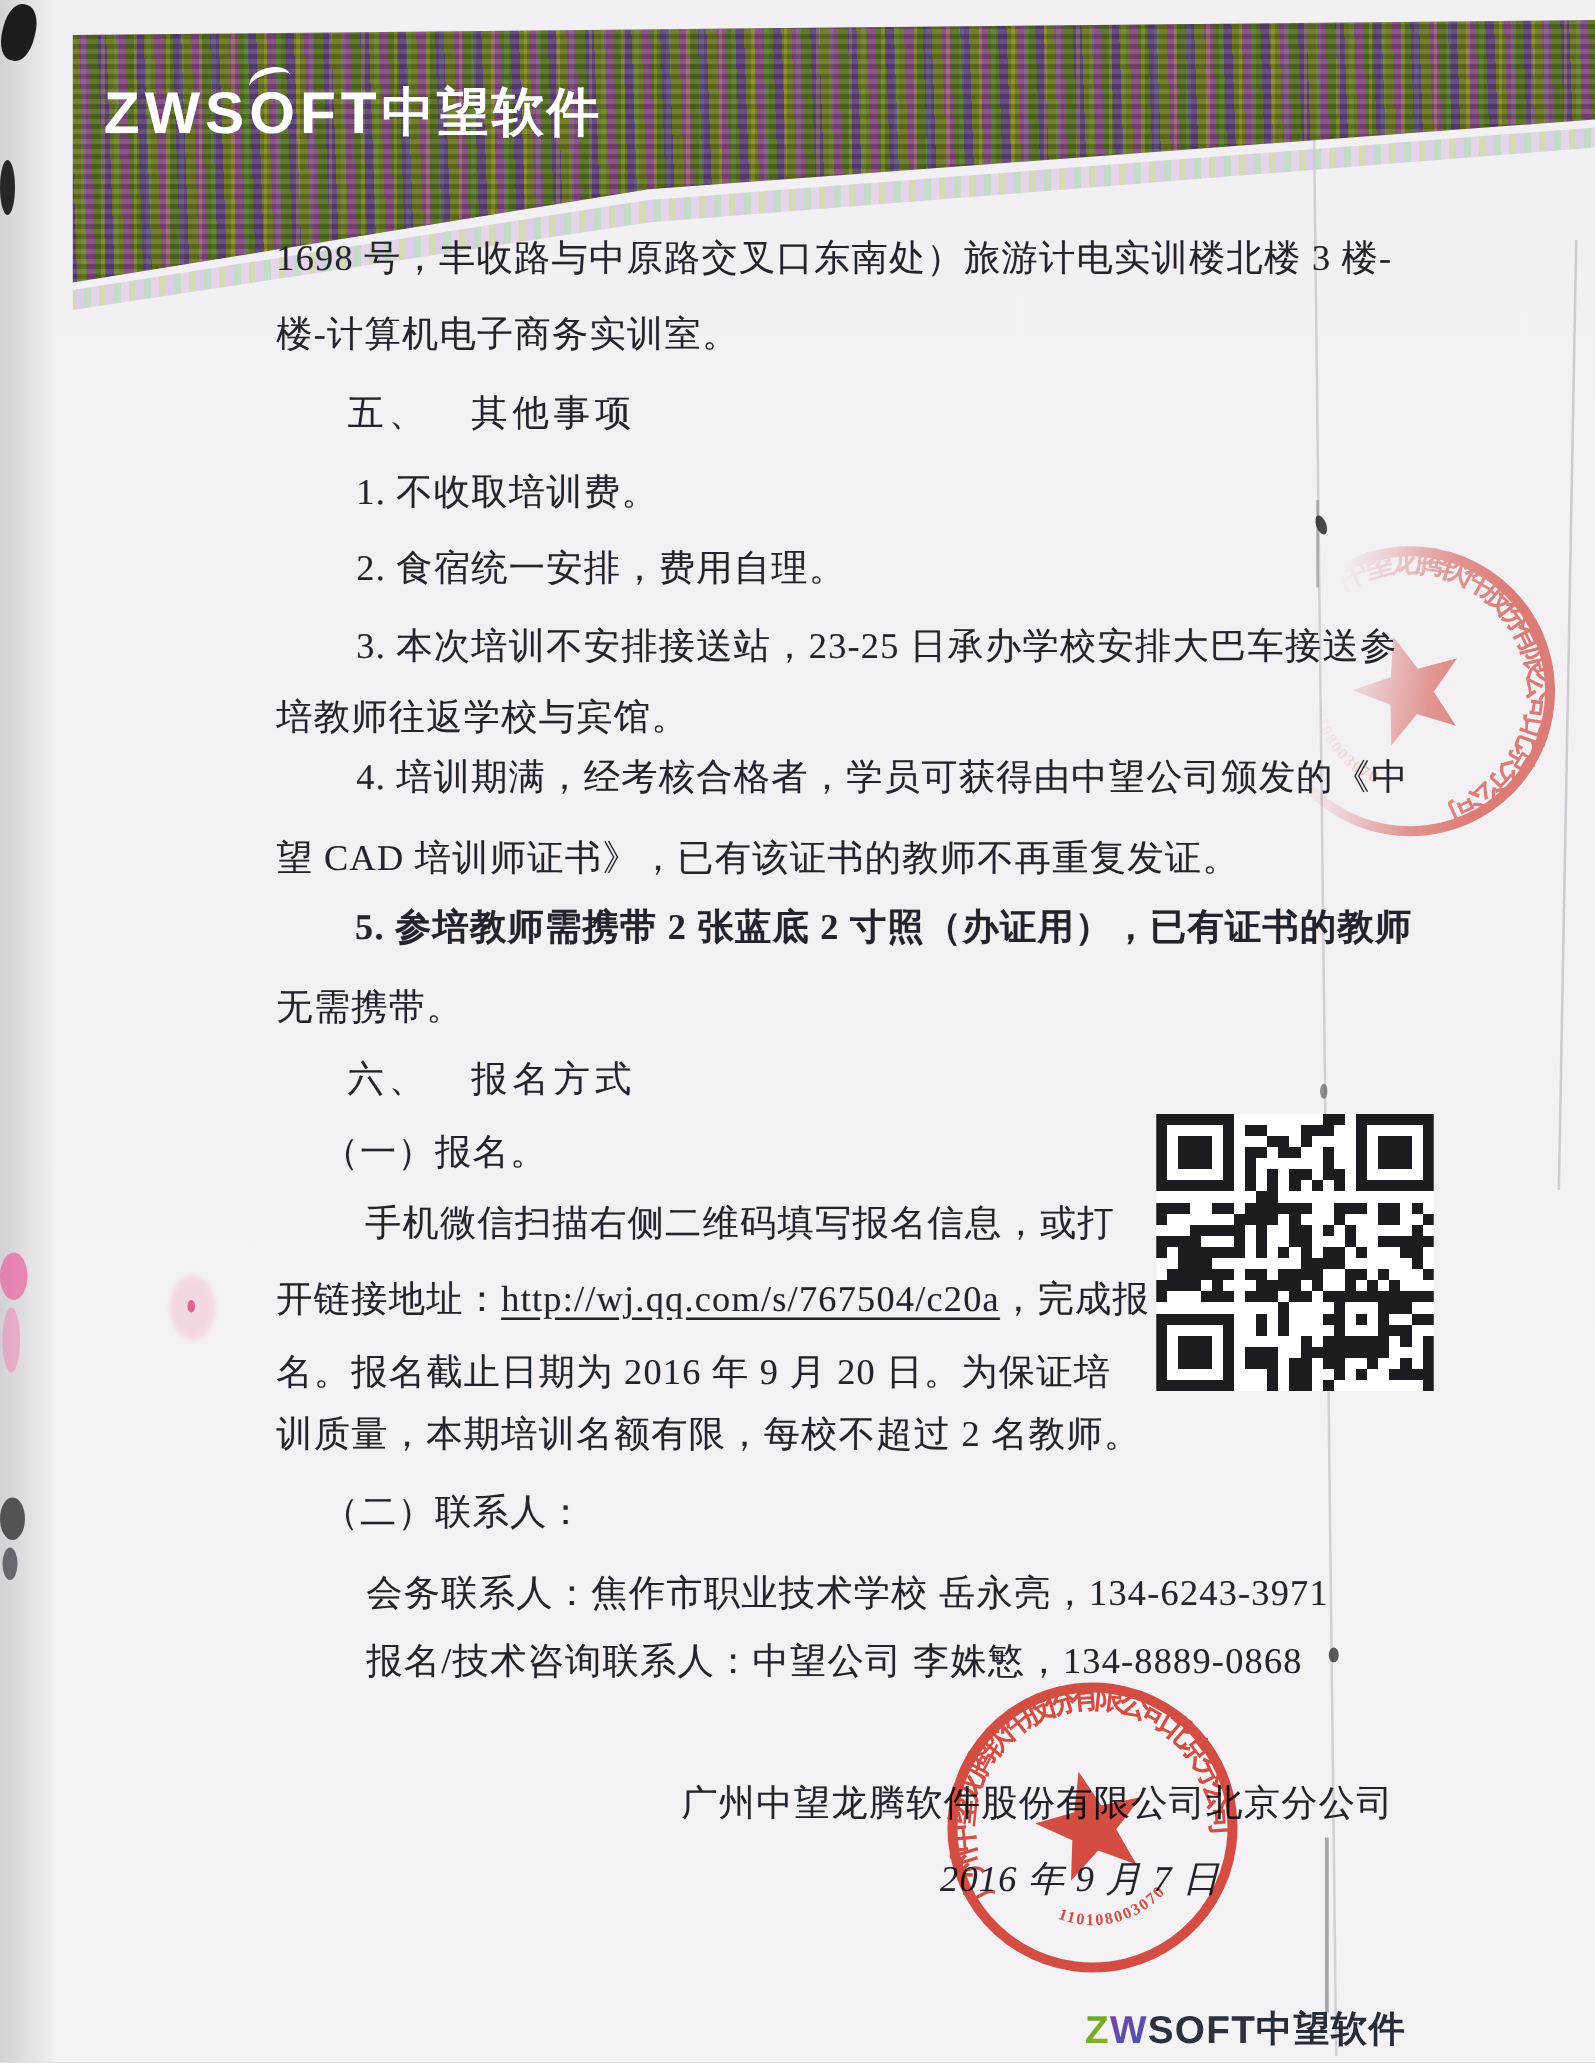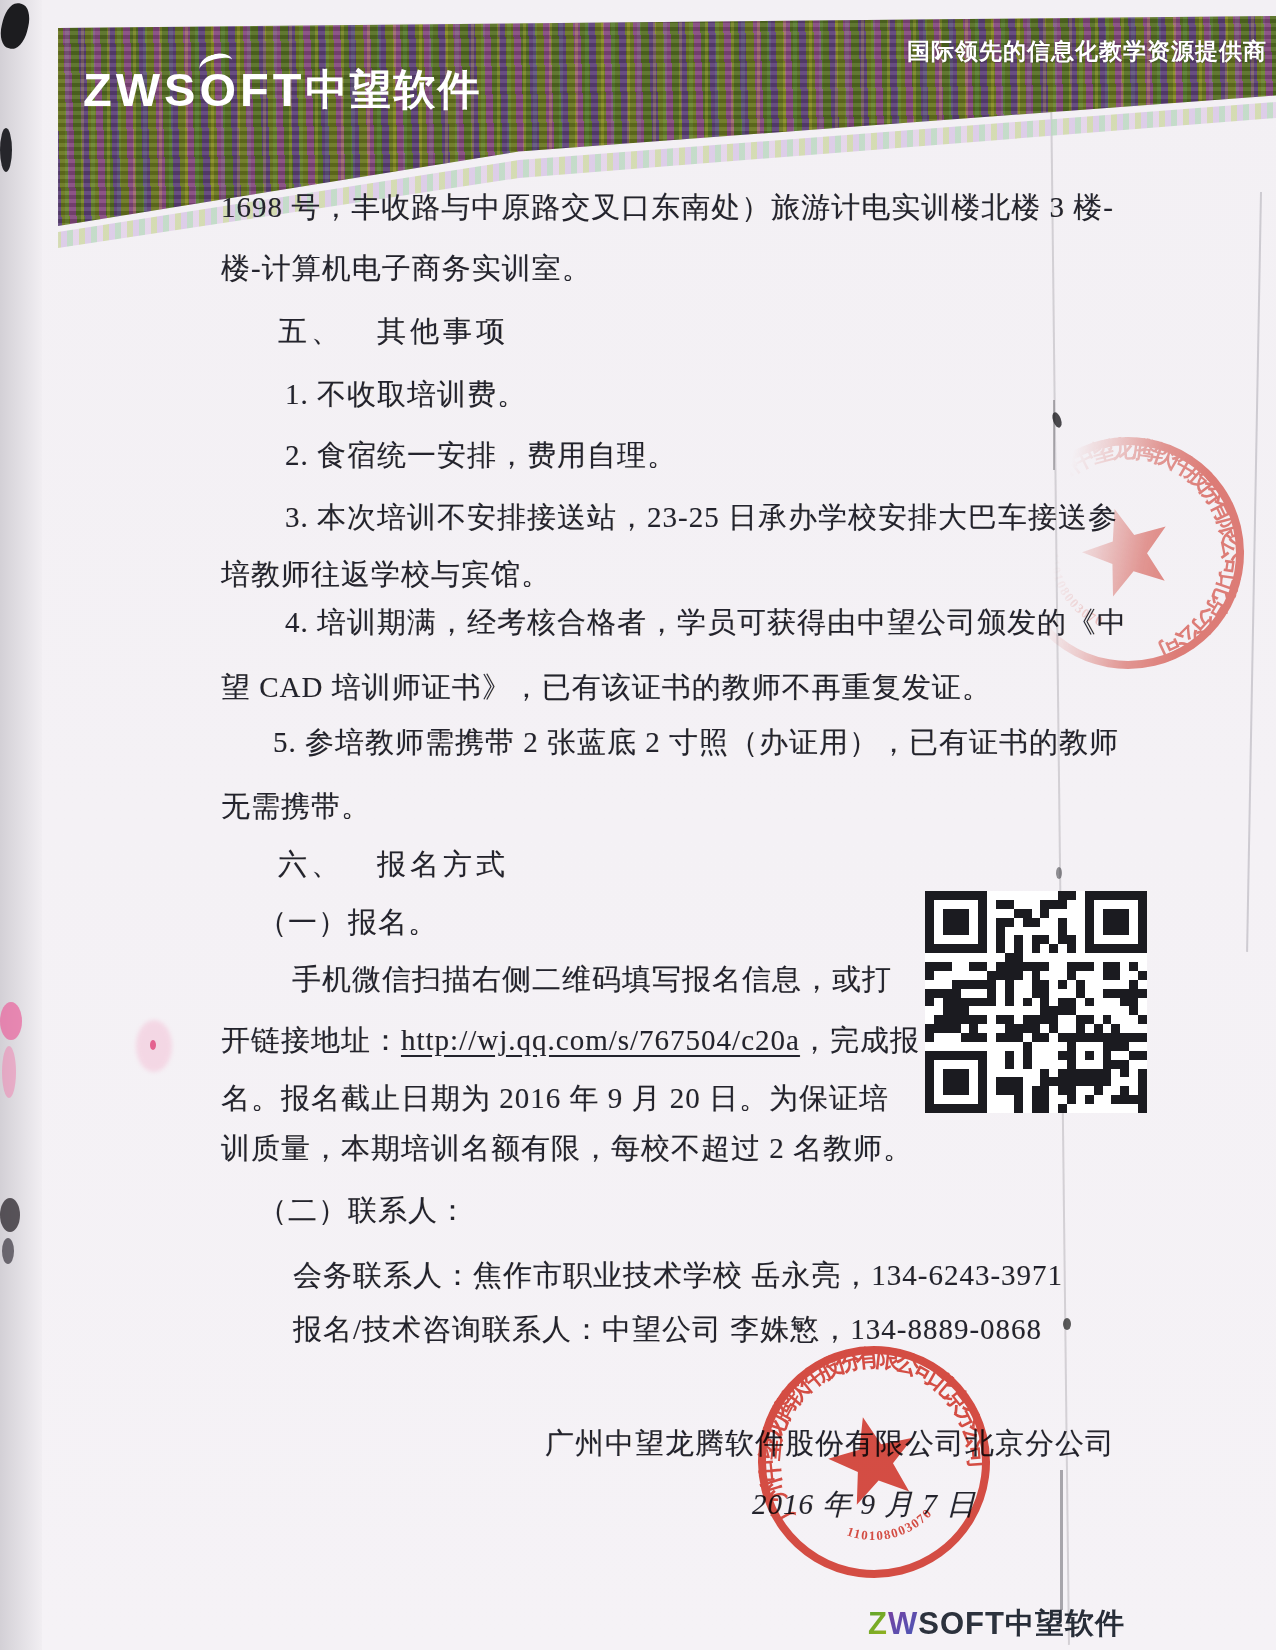--- a/index.html
+++ b/index.html
@@ -97,34 +97,33 @@
     <div class="art speck2"></div>
     <div class="art speck3"></div>
   </div>
 
   <div class="banner-strip"></div>
   <div class="banner">
     <div class="logo">
       <span class="lat"><span>ZW</span><span>SOFT</span></span><span class="cn">中望软件</span>
       <div class="logo-swoosh"></div>
     </div>
-    <div class="tagline">国际领先的信息化教学资源提供商</div>
   </div>
 
   <div id="doc-body">
       <div class="line" style="left: 221px; top: 189px;">1698 号，丰收路与中原路交叉口东南处）旅游计电实训楼北楼 3 楼-</div>
       <div class="line" style="left: 221px; top: 250px; text-align: center;">楼-计算机电子商务实训室。</div>
       <div class="line heading" style="left: 278px; top: 313px;">五、　其他事项</div>
       <div class="line" style="left: 285px; top: 376px;">1. 不收取培训费。</div>
       <div class="line" style="left: 285px; top: 437px;">2. 食宿统一安排，费用自理。</div>
       <div class="line" style="left: 285px; top: 499px;">3. 本次培训不安排接送站，23-25 日承办学校安排大巴车接送参</div>
       <div class="line" style="left: 221px; top: 556px;">培教师往返学校与宾馆。</div>
       <div class="line" style="left: 285px; top: 604px;">4. 培训期满，经考核合格者，学员可获得由中望公司颁发的《中</div>
       <div class="line" style="left: 221px; top: 669px;">望 CAD 培训师证书》，已有该证书的教师不再重复发证。</div>
-      <div class="line" style="left: 273px; top: 724px;">5. 参培教师需携带 2 张蓝底 2 寸照（办证用），已有证书的教师</div>
+      <div class="line" style="left: 284px; top: 724px; font-weight: bold;">5. 参培教师需携带 2 张蓝底 2 寸照（办证用），已有证书的教师</div>
       <div class="line" style="left: 221px; top: 788px; font-family: Liberation Serif, serif;">无需携带。</div>
       <div class="line heading" style="left: 278px; top: 846px;">六、　报名方式</div>
       <div class="line" style="left: 258px; top: 904px;">（一）报名。</div>
       <div class="line" style="left: 292px; top: 961px;">手机微信扫描右侧二维码填写报名信息，或打</div>
       <div class="line" style="left: 221px; top: 1022px; text-align: right;"><span>开链接地址：</span><span class="url">http://wj.qq.com/s/767504/c20a</span><span>，完成报</span></div>
       <div class="line" style="left: 221px; top: 1080px;">名。报名截止日期为 2016 年 9 月 20 日。为保证培</div>
       <div class="line" style="left: 221px; top: 1130px;">训质量，本期培训名额有限，每校不超过 2 名教师。</div>
       <div class="line" style="left: 258px; top: 1192px;">（二）联系人：</div>
       <div class="line" style="left: 293px; top: 1257px;">会务联系人：焦作市职业技术学校 岳永亮，134-6243-3971</div>
       <div class="line" style="left: 293px; top: 1311px;">报名/技术咨询联系人：中望公司 李姝慜，134-8889-0868</div>

